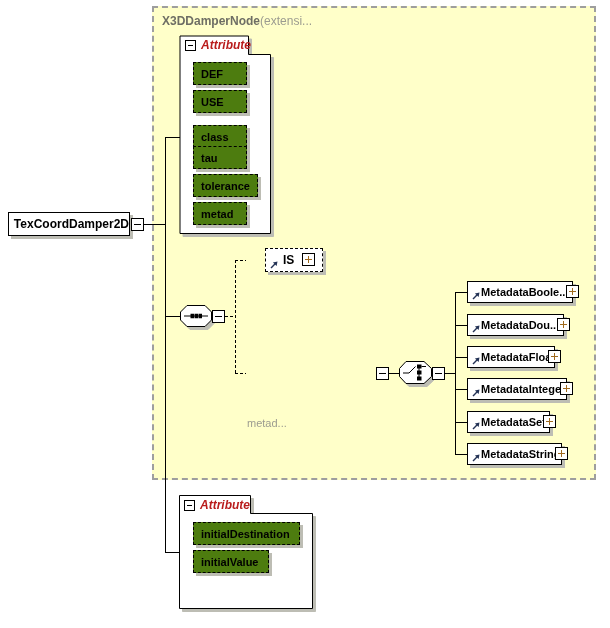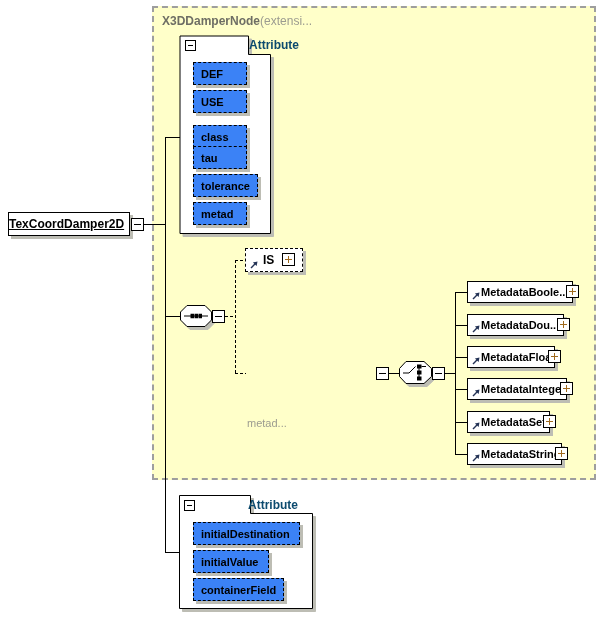--- a/index.html
+++ b/index.html
@@ -20,36 +20,36 @@
   svg.overlay line.dash{stroke-dasharray:3,2;}
   .gshape{position:absolute;}
   .gshape path{fill:#fff;stroke:#000;stroke-width:1;filter:drop-shadow(3px 3px 0 var(--shadow));}
   .octa{position:absolute;}
   .octa .oc{fill:#fff;stroke:#000;stroke-width:1;filter:drop-shadow(3px 3px 0 var(--shadow));}
   .ebox{position:absolute;background:#fff;border:1px solid var(--node-border);box-sizing:border-box;
     box-shadow:3px 3px 0 var(--shadow);font-weight:bold;font-size:12px;color:#000;
     display:flex;align-items:center;white-space:nowrap;}
   .dbox{border-style:dashed;}
   .rounded{border-radius:11px;font-weight:normal;font-size:11.5px;}
-  .attr-item{position:absolute;height:23px;background:#3b82f6;border:1px dashed #000;box-sizing:border-box;
+  .attr-item{position:absolute;height:23px;background:#4d7c0f;border:1px dashed #000;box-sizing:border-box;
     box-shadow:3px 3px 0 var(--shadow);font-weight:bold;font-size:11px;color:#000;
     display:flex;align-items:center;padding-left:7px;white-space:nowrap;}
   .mref{font-size:11px;padding-left:13px;}
   .toggle{position:absolute;width:13px;height:13px;background:#fff;border:1px solid #000;
     box-sizing:border-box;z-index:5;}
   .toggle .h{position:absolute;left:2px;right:2px;top:5px;height:1px;background:#000;}
   .toggle.plus .h{background:var(--plus-glyph);}
   .toggle .v{position:absolute;top:2px;bottom:2px;left:5px;width:1px;background:var(--plus-glyph);}
   .toggle.small{width:11px;height:11px;}
   .toggle.small .h{top:4px;}
-  .glabel{position:absolute;font-weight:600;font-size:12px;color:#0c4a6e;white-space:nowrap;margin-left:48px;}
+  .glabel{position:absolute;font-style:italic;font-weight:600;font-size:12px;color:#b91c1c;white-space:nowrap;}
   .refarrow{position:absolute;left:3px;bottom:2px;width:10px;height:10px;}
   .annot{position:absolute;font-size:11px;color:var(--annotation-text);white-space:nowrap;margin-top:28px;}
-  .center{justify-content:flex-start;text-decoration:underline;}
-  .pl8{padding-left:8px;}
+  .center{justify-content:flex-end;}
+  .pl8{padding-left:8px;margin-left:20px;}
 </style>
 </head>
 <body>
 
 <div class="canvas">
 
   <div class="yellow-region">
     <div class="yellow-title">
       <span class="t">X3DDamperNode</span><span class="s">(extensi...</span>
     </div>
@@ -208,15 +208,14 @@
 
   <svg class="gshape" style="left:178px;top:494px;width:142px;height:122px">
     <path d="M1.5,1.5 H72.5 V19.5 H134.5 V114.5 H1.5 Z"></path>
   </svg>
   <div class="toggle small" style="left:184px;top:500px">
       <span class="h"></span>
     </div>
   <div class="glabel" style="left:200px;top:498px">Attribute</div>
   <div class="attr-item" style="left:193px;top:550px;width:76px">initialValue</div>
   <div class="attr-item" style="left:193px;top:522px;width:107px">initialDestination</div>
-  <div class="attr-item" style="left:193px;top:578px;width:91px">containerField</div>
 
 </div>
 
 </body></html>

